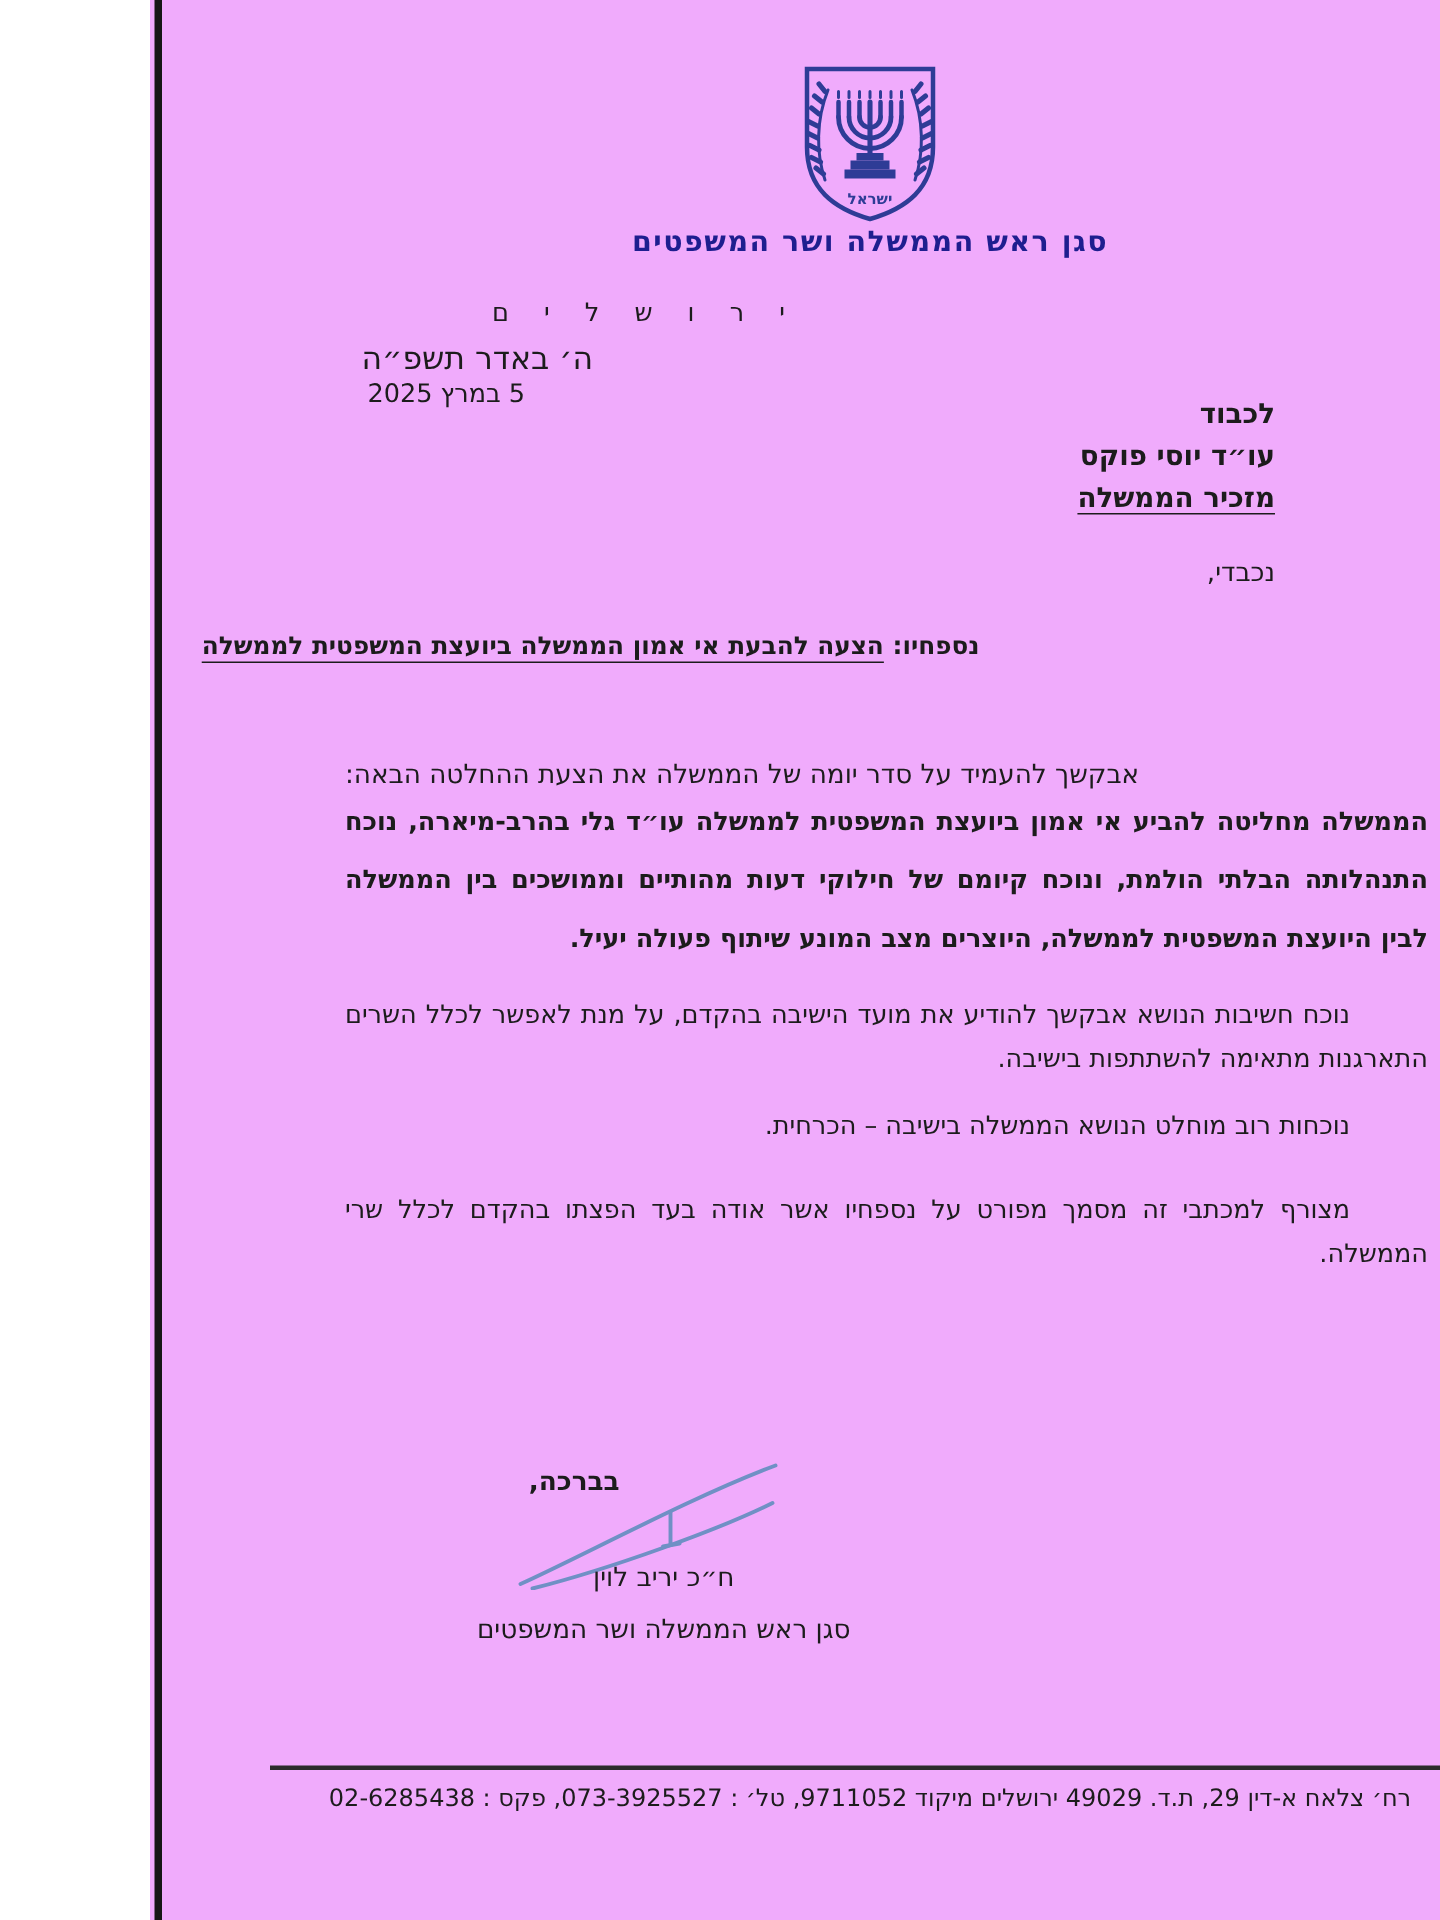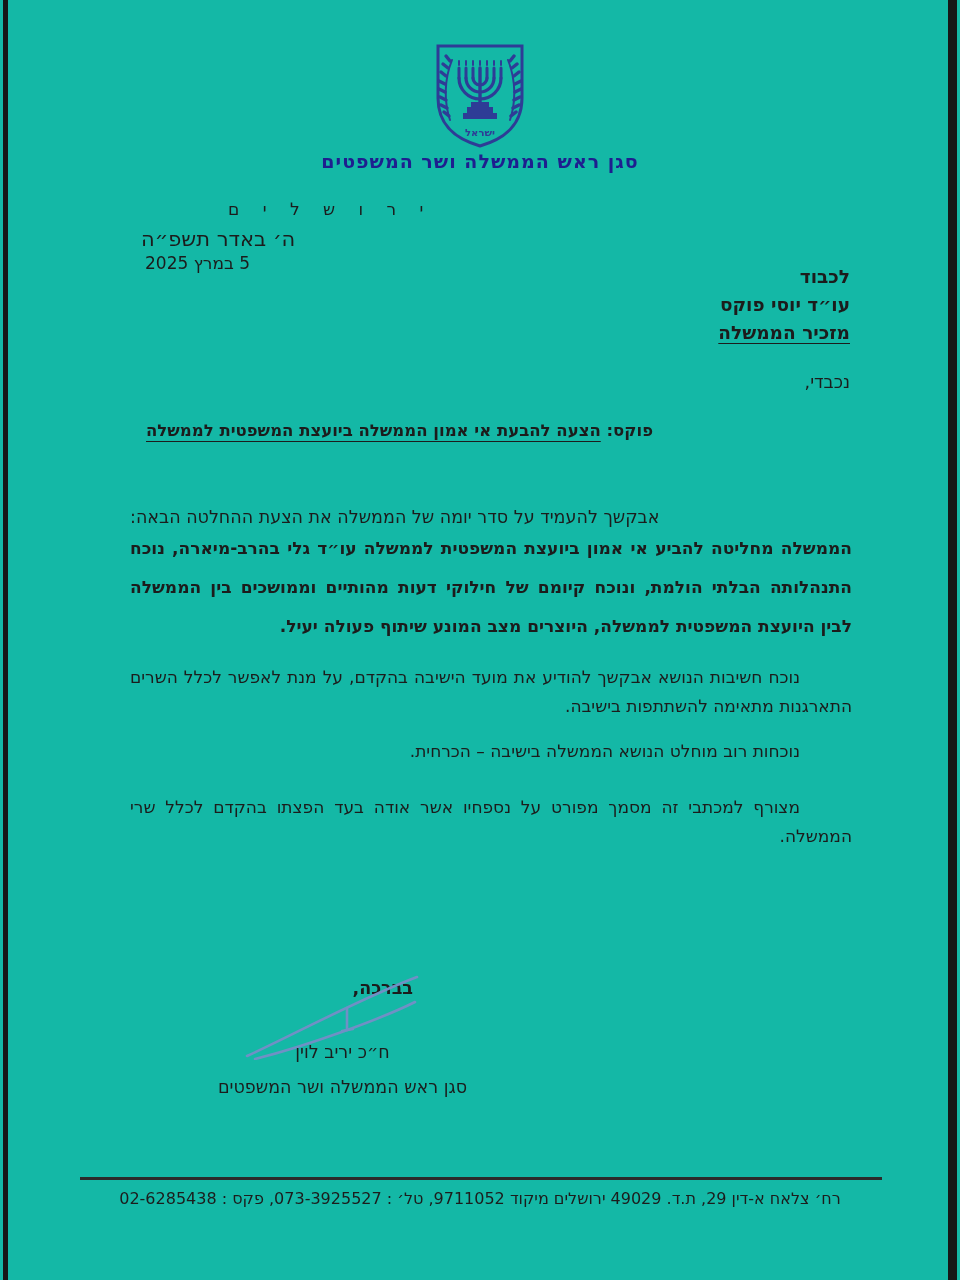--- a/index.html
+++ b/index.html
@@ -1,17 +1,17 @@
 <!DOCTYPE html>
 <html lang="he" dir="rtl"><head>
 <meta charset="utf-8">
 <style>
   html,body{margin:0;padding:0;background:#ffffff;}
   .page{
-    position:relative;width:960px;height:1280px;background:#14b8a6;
+    position:relative;width:860px;height:1280px;background:#f0abfc;
     font-family:"DejaVu Sans",sans-serif;color:#1c1c1c;direction:rtl;overflow:hidden;
   }
   .edge-bar{position:absolute;top:0;height:1280px;background:#161616;}
   .edge-bar.left{left:3px;width:5px;}
   .edge-bar.right{left:948px;width:9px;}
 
   .emblem{position:absolute;left:424px;top:40px;width:112px;height:112px;}
 
   .letterhead-title{
     position:absolute;left:0;top:150px;width:960px;text-align:center;
@@ -90,21 +90,21 @@
 
   <div class="addressee">
     <div>לכבוד</div>
     <div>עו״ד יוסי פוקס</div>
     <div class="underline">מזכיר הממשלה</div>
   </div>
 
   <div class="greeting">נכבדי,</div>
 
   <div class="subject">
-    <span>פוקס: </span><span class="subj-text">הצעה להבעת אי אמון הממשלה ביועצת המשפטית לממשלה</span>
+    <span>נספחיו: </span><span class="subj-text">הצעה להבעת אי אמון הממשלה ביועצת המשפטית לממשלה</span>
   </div>
 
   <div class="para intro">אבקשך להעמיד על סדר יומה של הממשלה את הצעת ההחלטה הבאה:</div>
   <div class="para decision">הממשלה מחליטה להביע אי אמון ביועצת המשפטית לממשלה עו״ד גלי בהרב-מיארה, נוכח התנהלותה הבלתי הולמת, ונוכח קיומם של חילוקי דעות מהותיים וממושכים בין הממשלה לבין היועצת המשפטית לממשלה, היוצרים מצב המונע שיתוף פעולה יעיל.</div>
   <div class="para importance">נוכח חשיבות הנושא אבקשך להודיע את מועד הישיבה בהקדם, על מנת לאפשר לכלל השרים התארגנות מתאימה להשתתפות בישיבה.</div>
   <div class="para attendance">נוכחות רוב מוחלט הנושא הממשלה בישיבה – הכרחית.</div>
   <div class="para attachment">מצורף למכתבי זה מסמך מפורט על נספחיו אשר אודה בעד הפצתו בהקדם לכלל שרי הממשלה.</div>
 
   <div class="closing">בברכה,</div>
 

